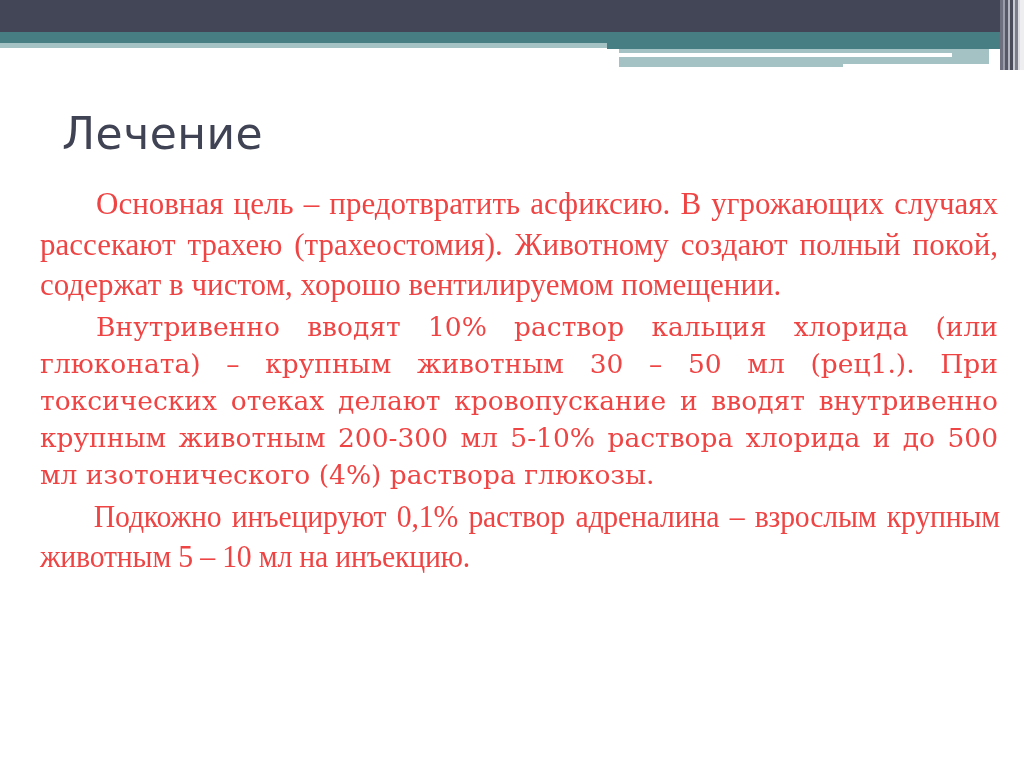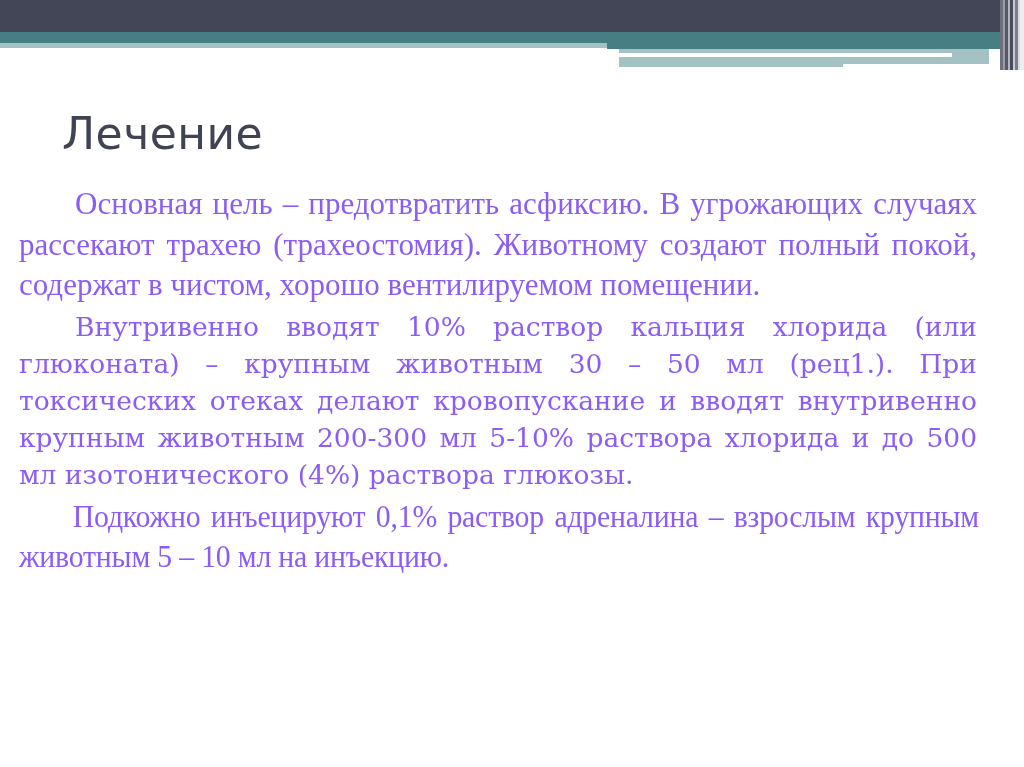--- a/index.html
+++ b/index.html
@@ -13,22 +13,22 @@
   #white-line { left:619px; top:53px; width:333px; height:4px; background:#ffffff; }
   #white-cut { left:843px; top:64px; width:160px; height:6px; background:#ffffff; }
   .stripes { position:absolute; right:0; top:0; width:24px; height:70px; display:flex; }
   .stripes span { display:block; height:100%; }
   #title {
     position:absolute; left:62px; top:108px;
     font-family:"DejaVu Sans", sans-serif; font-size:44px; color:var(--titlec);
     letter-spacing:0.5px; margin:0; font-weight:normal;
   }
   #body {
-    position:absolute; left:19px; top:184px; width:958px;
-    font-family:"Liberation Serif", serif; font-size:31px; line-height:40.5px; color:#8b5cf6;
+    position:absolute; left:40px; top:184px; width:958px;
+    font-family:"Liberation Serif", serif; font-size:31px; line-height:40.5px; color:#ef4444;
   }
   #body p { margin:0; text-align:justify; text-indent:56px; }
   #p2 { font-family:"DejaVu Serif", serif; font-size:26.5px; line-height:37px; margin-top:2px !important; }
   #p3 { font-family:"Liberation Serif", serif; font-size:31px; line-height:40.5px; margin-top:4px !important; letter-spacing:-0.2px; }
   #p3 { transform:scaleX(0.96); transform-origin:left; width:1000px; }
 </style>
 </head>
 <body>
 
 <div>

